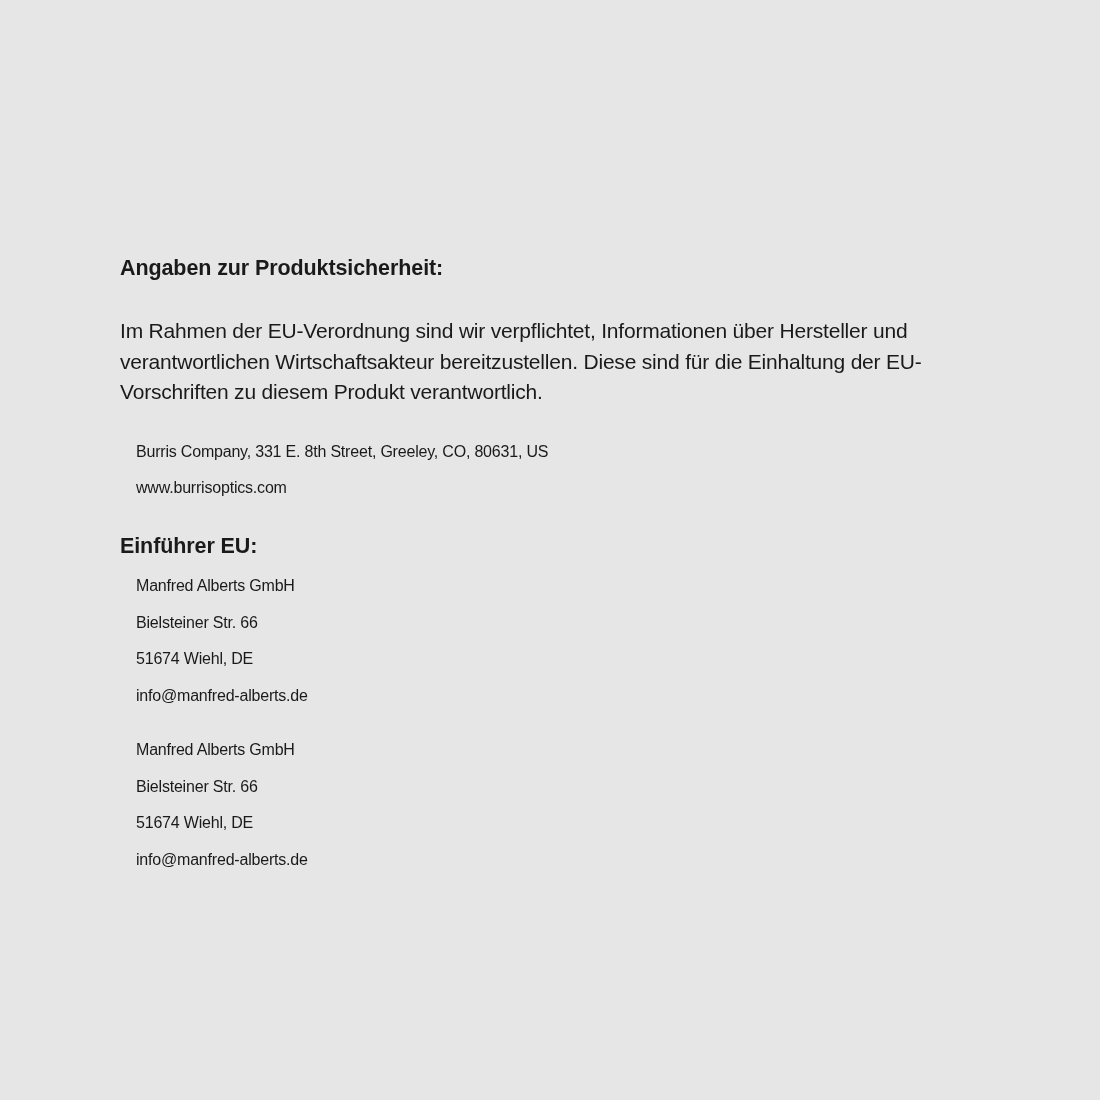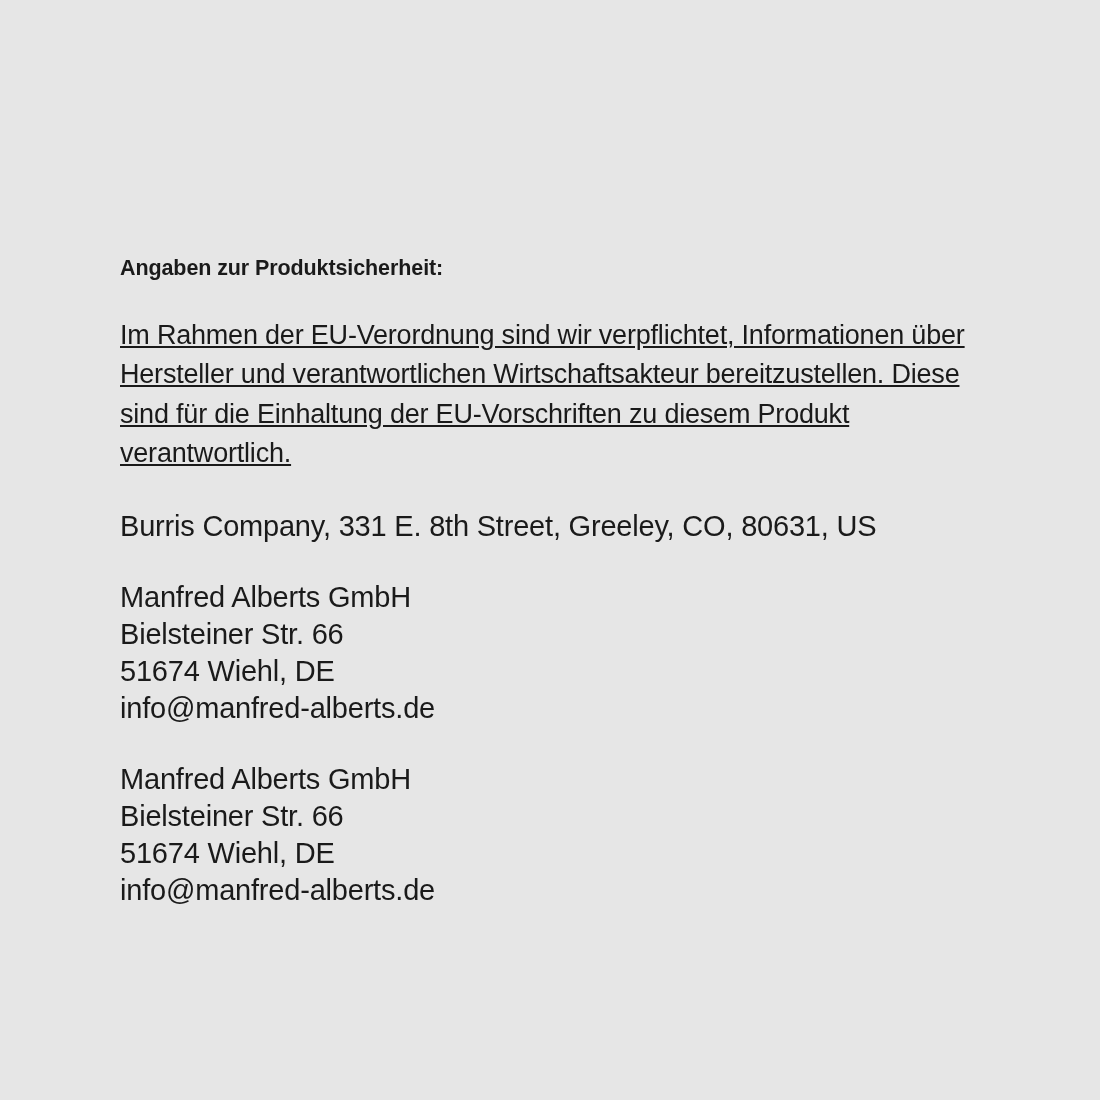--- a/index.html
+++ b/index.html
@@ -27,61 +27,62 @@
     width: 870px;
   }
   .heading {
     font-size: 21.5px;
     font-weight: bold;
     letter-spacing: -0.1px;
     line-height: 1.3;
     margin: 0 0 0 0;
   }
   .intro {
-    font-size: 27px;
+    font-size: 21px;
     font-weight: normal;
     line-height: 1.46;
     letter-spacing: -0.2px;
     margin: 33px 0 0 0;
     max-width: 850px;
-    text-decoration: underline;
   }
   .block {
     margin-top: 34px;
   }
   .block-title {
     font-size: 21.5px;
     font-weight: bold;
     letter-spacing: -0.1px;
     line-height: 1.28;
     margin: 0 0 2px 0;
   }
   .block-line {
-    font-size: 29px;
+    font-size: 16px;
     font-weight: normal;
     letter-spacing: -0.2px;
     line-height: 1.28;
-    margin: 0;
+    margin: 16px;
   }
 </style>
 </head>
 <body>
 
 <div class="page">
   <div class="content">
 
     <h1 class="heading">Angaben zur Produktsicherheit:</h1>
 
     <p class="intro">Im Rahmen der EU-Verordnung sind wir verpflichtet, Informationen über Hersteller und verantwortlichen Wirtschaftsakteur bereitzustellen. Diese sind für die Einhaltung der EU-Vorschriften zu diesem Produkt verantwortlich.</p>
 
     <section class="block">
       <div class="block-line">Burris Company, 331 E. 8th Street, Greeley, CO, 80631, US</div>
+      <div class="block-line">www.burrisoptics.com</div>
     </section>
 
     <section class="block">
+      <div class="block-title">Einführer EU:</div>
       <div class="block-line">Manfred Alberts GmbH</div>
       <div class="block-line">Bielsteiner Str. 66</div>
       <div class="block-line">51674 Wiehl, DE</div>
       <div class="block-line">info@manfred-alberts.de</div>
     </section>
 
     <section class="block">
       <div class="block-line">Manfred Alberts GmbH</div>
       <div class="block-line">Bielsteiner Str. 66</div>
       <div class="block-line">51674 Wiehl, DE</div>

